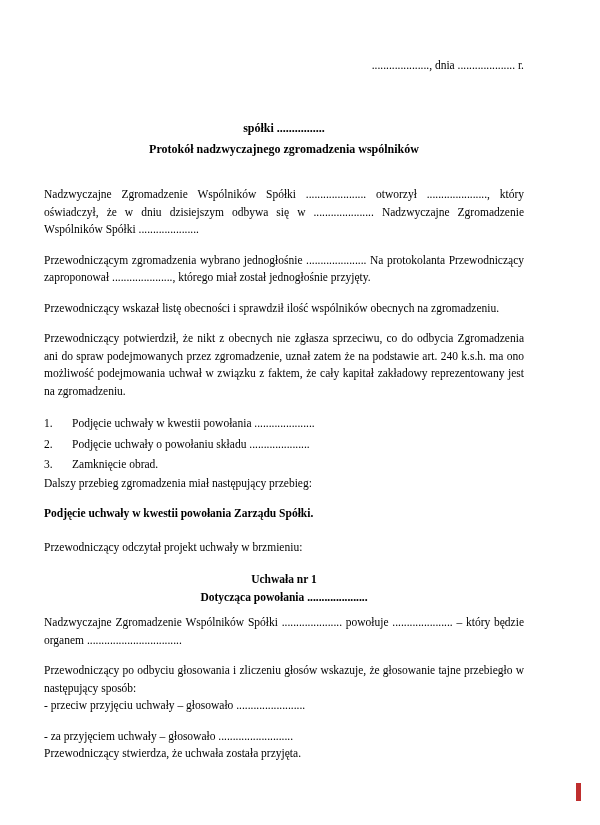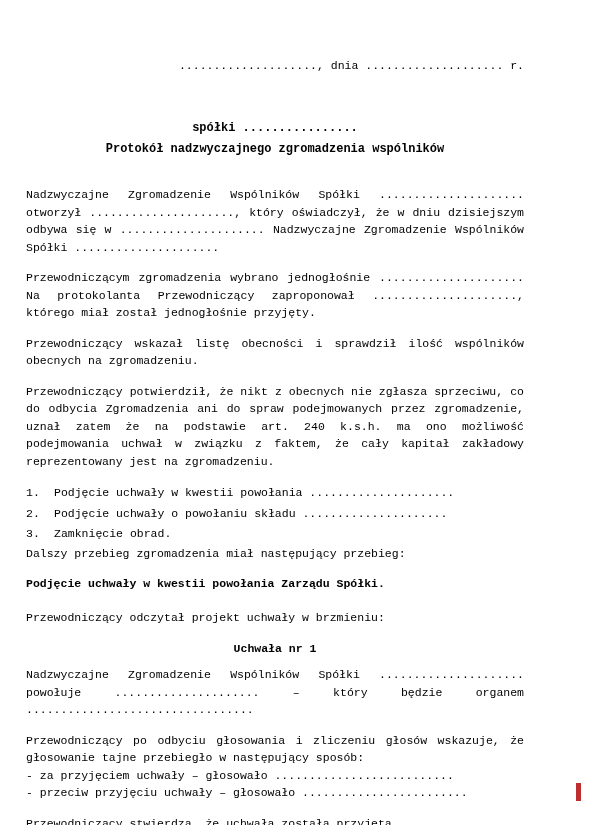--- a/index.html
+++ b/index.html
@@ -2,25 +2,25 @@
 <html lang="pl"><head>
 <meta charset="utf-8">
 <style>
   html, body { margin: 0; padding: 0; background: #ffffff; }
   .page {
     position: relative;
     width: 581px;
     height: 825px;
     background: #ffffff;
     overflow: hidden;
-    font-family: Liberation Mono, monospace;
+    font-family: Liberation Serif, serif;
     font-size: 11.5px;
     color: #000000;
     box-sizing: border-box;
-    padding: 57px 57px 0 26px;
+    padding: 57px 57px 0 44px;
   }
   .date-row {
     text-align: right;
     line-height: 17px;
     white-space: nowrap;
   }
   .doc-title {
     margin-top: 44px;
     text-align: center;
     font-weight: bold;
@@ -111,27 +111,28 @@
   </div>
 
   <p class="para spacer-dalszy">Dalszy przebieg zgromadzenia miał następujący przebieg:</p>
 
   <p class="bold-line">Podjęcie uchwały w kwestii powołania Zarządu Spółki.</p>
 
   <p class="para tight draft-intro">Przewodniczący odczytał projekt uchwały w brzmieniu:</p>
 
   <div class="res-title">
     <div>Uchwała nr 1</div>
+    <div>Dotycząca powołania .....................</div>
   </div>
 
   <p class="para appoint">Nadzwyczajne Zgromadzenie Wspólników Spółki ..................... powołuje ..................... – który będzie organem .................................</p>
 
   <p class="para tight">Przewodniczący po odbyciu głosowania i zliczeniu głosów wskazuje, że głosowanie tajne przebiegło w następujący sposób:</p>
+  <p class="vote-line last">- przeciw przyjęciu uchwały – głosowało ........................</p>
   <p class="vote-line">- za przyjęciem uchwały – głosowało ..........................</p>
-  <p class="vote-line last">- przeciw przyjęciu uchwały – głosowało ........................</p>
 
   <p class="para">Przewodniczący stwierdza, że uchwała została przyjęta.</p>
 
   <div class="edge-marker m1"></div>
   <div class="edge-marker m2"></div>
   <div class="edge-marker m3"></div>
   <div class="edge-marker m4"></div>
   <div class="edge-marker m5"></div>
 
 </div>

